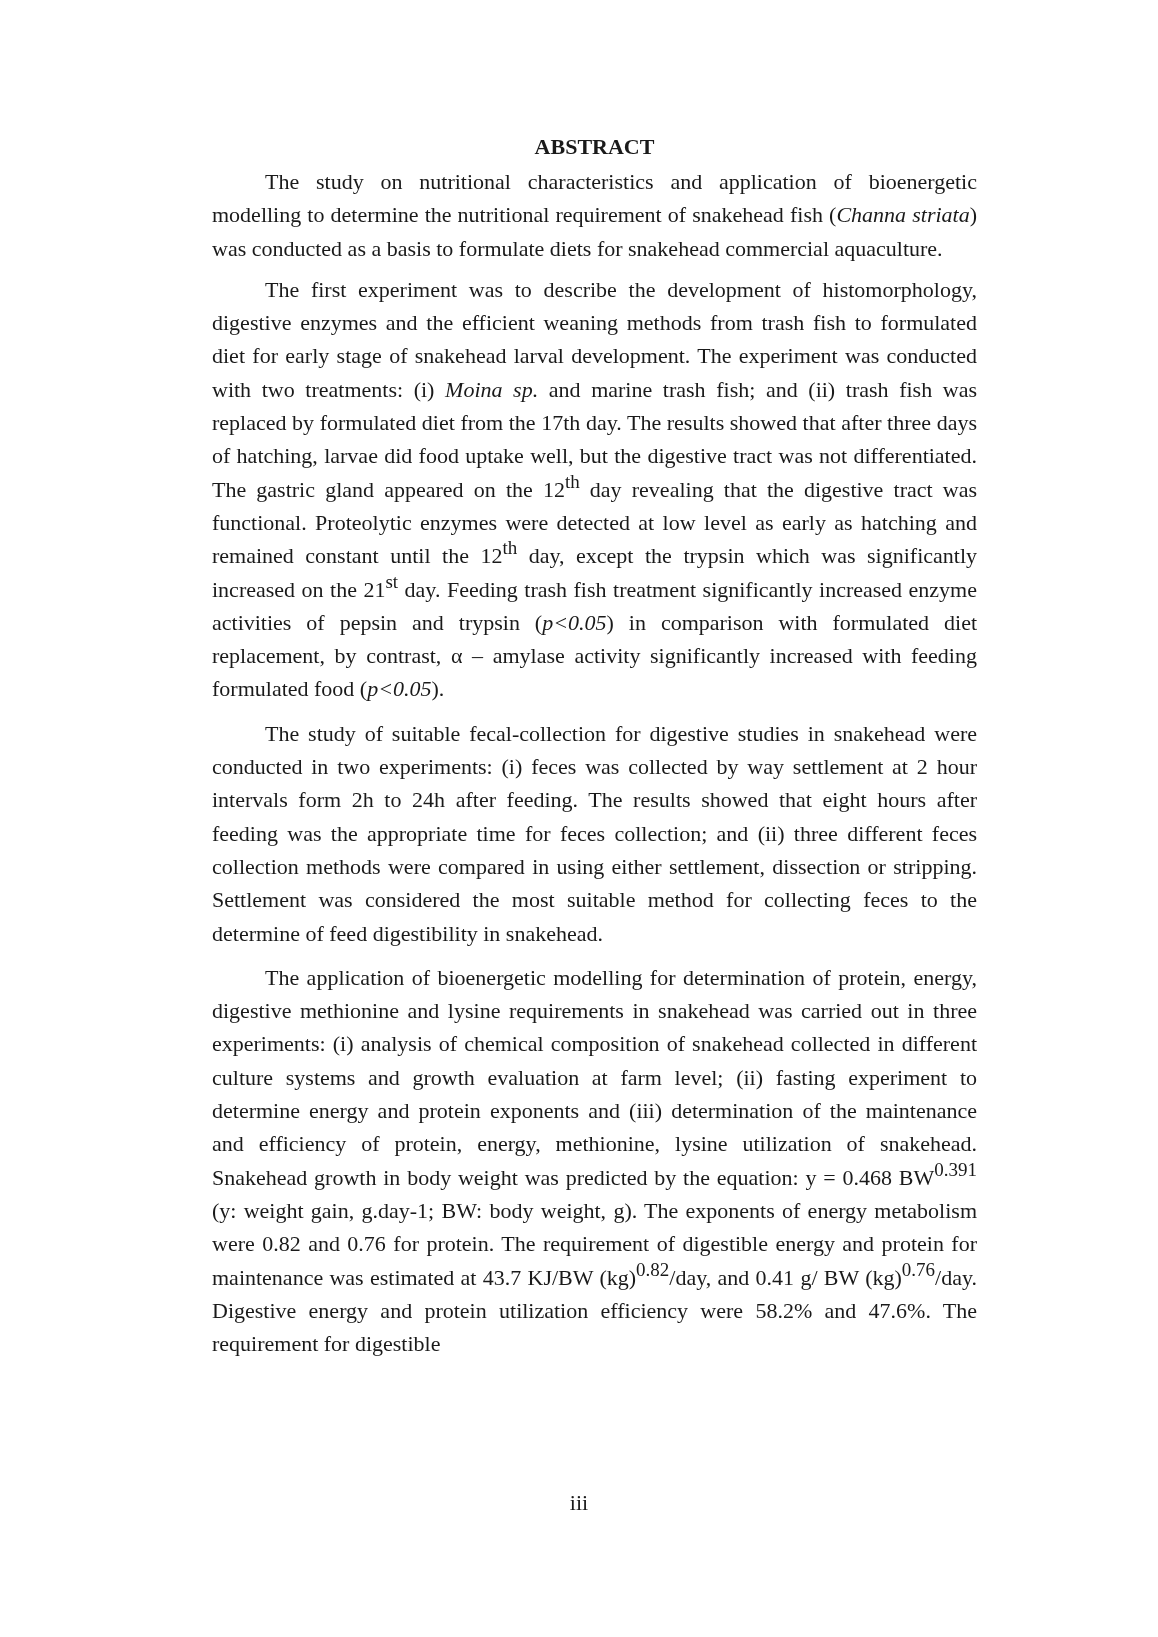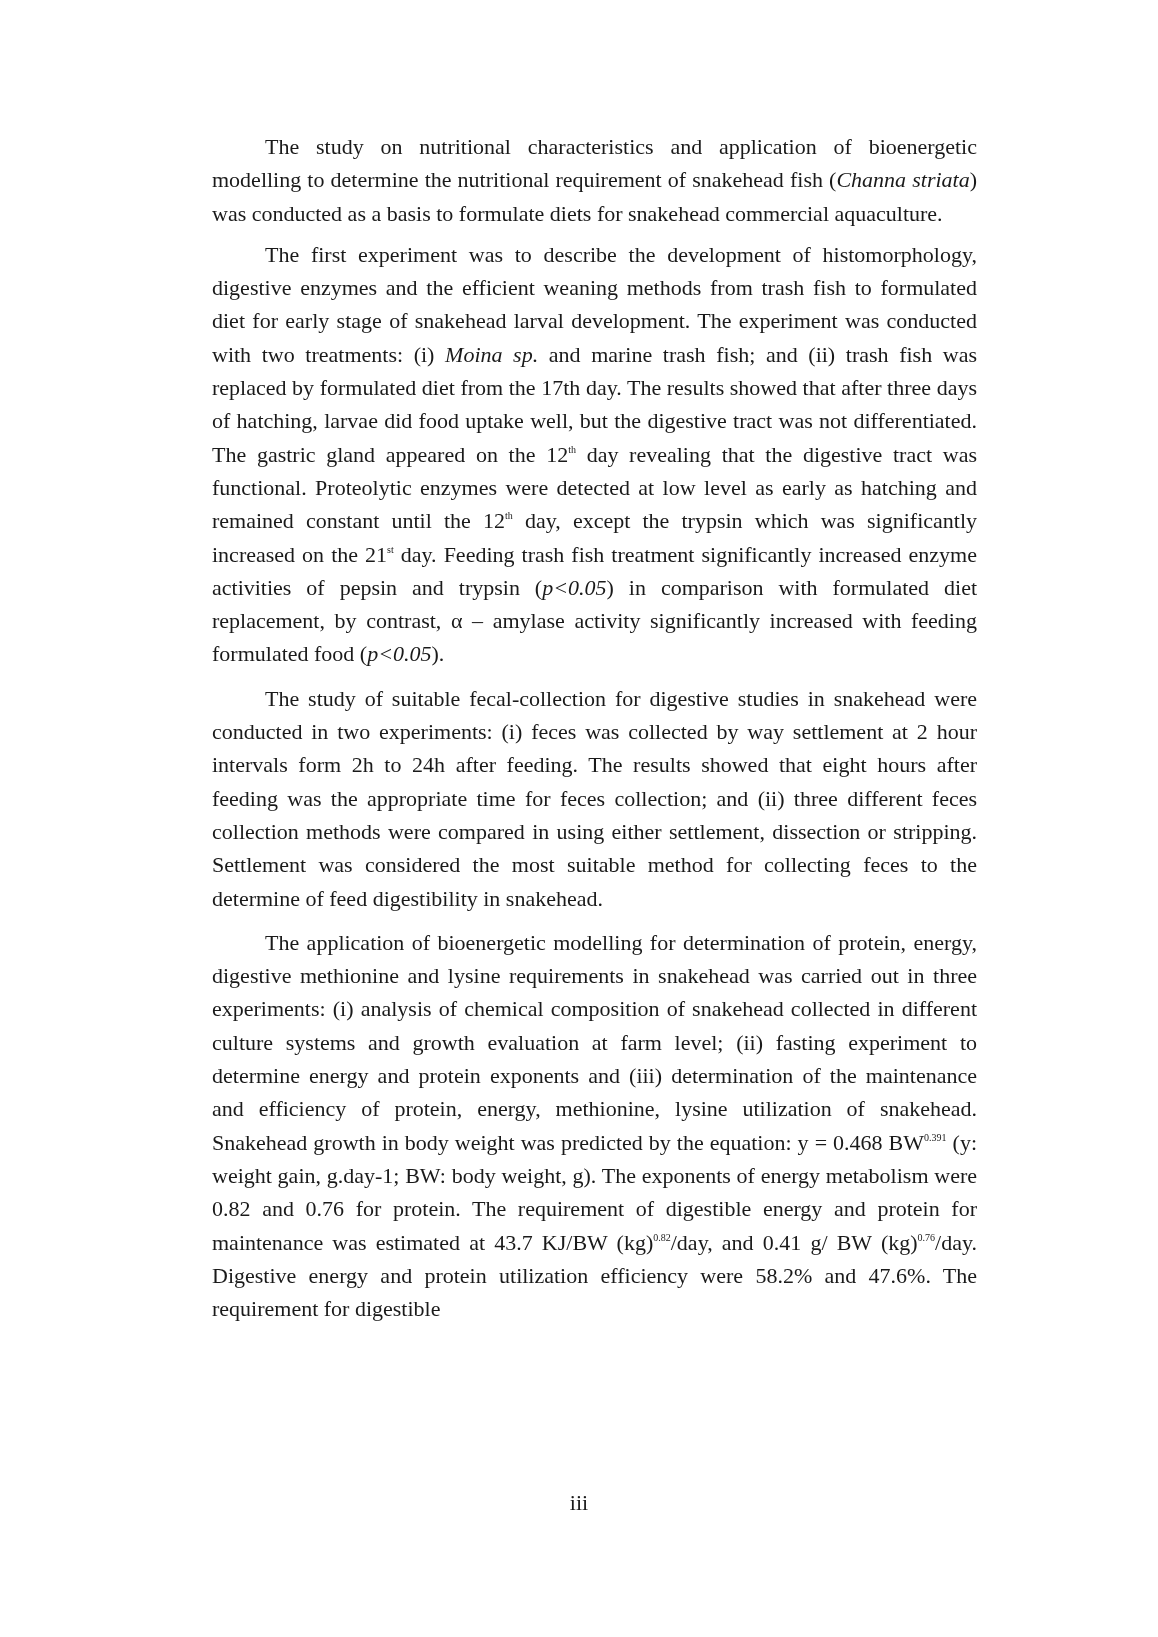--- a/index.html
+++ b/index.html
@@ -9,33 +9,34 @@
     font-family: "Liberation Serif", "DejaVu Serif", serif;
     font-size: 22px; line-height: 33.3px; color: #1a1a1a;
     text-align: justify;
   }
   .title {
     text-align: center; font-weight: bold; font-size: 22px;
     margin: 0 0 2px 0; line-height: 33px;
   }
   p { margin: 0 0 11px 0; text-indent: 53px; text-align: justify; }
   p.first { margin-bottom: 8px; }
-  sup { font-size: 10px; line-height: 0; vertical-align: 9px; }
+  sup { font-size: 19px; line-height: 0; vertical-align: 9px; }
   i { font-style: italic; }
   .pagenum {
     position: absolute; left: 0; width: 1158px; top: 1490px;
     text-align: center;
     font-family: "Liberation Serif", "DejaVu Serif", serif;
     font-size: 22px; color: #1a1a1a;
   }
 </style>
 </head>
 <body>
 
 <div class="page">
+  <div class="title">ABSTRACT</div>
 
   <p class="first"><span>The study on nutritional characteristics and application of bioenergetic modelling to determine the nutritional requirement of snakehead fish (</span><i>Channa striata</i><span>) was conducted as a basis to formulate diets for snakehead commercial aquaculture.</span></p>
 
   <p><span>The first experiment was to describe the development of histomorphology, digestive enzymes and the efficient weaning methods from trash fish to formulated diet for early stage of snakehead larval development. The experiment was conducted with two treatments: (i) </span><i>Moina sp.</i><span> and marine trash fish; and (ii) trash fish was replaced by formulated diet from the 17th day. The results showed that after three days of hatching, larvae did food uptake well, but the digestive tract was not differentiated. The gastric gland appeared on the 12</span><sup>th</sup><span> day revealing that the digestive tract was functional. Proteolytic enzymes were detected at low level as early as hatching and remained constant until the 12</span><sup>th</sup><span> day, except the trypsin which was significantly increased on the 21</span><sup>st</sup><span> day. Feeding trash fish treatment significantly increased enzyme activities of pepsin and trypsin (</span><i>p&lt;0.05</i><span>) in comparison with formulated diet replacement, by contrast, α – amylase activity significantly increased with feeding formulated food (</span><i>p&lt;0.05</i><span>).</span></p>
 
   <p><span>The study of suitable fecal-collection for digestive studies in snakehead were conducted in two experiments: (i)  feces was collected by way settlement at 2 hour intervals form 2h to 24h after feeding. The results showed that eight hours after feeding was the appropriate time for feces collection; and (ii) three different feces collection methods were compared in using either settlement, dissection or stripping. Settlement was considered the most suitable method for collecting feces to the determine of feed digestibility in snakehead.</span></p>
 
   <p><span>The application of bioenergetic modelling for determination of protein, energy, digestive methionine and lysine requirements in snakehead was carried out in three experiments: (i) analysis of chemical composition of snakehead collected in different culture systems and growth evaluation at farm level; (ii) fasting experiment to determine energy and protein exponents and (iii) determination of the maintenance and efficiency of protein, energy, methionine, lysine utilization of snakehead. Snakehead growth in body weight was predicted by the equation: y = 0.468 BW</span><sup>0.391</sup><span> (y: weight gain, g.day-1; BW: body weight, g). The exponents of energy metabolism were 0.82 and 0.76 for protein. The requirement of digestible energy and protein for maintenance was estimated at 43.7 KJ/BW (kg)</span><sup>0.82</sup><span>/day, and 0.41 g/ BW (kg)</span><sup>0.76</sup><span>/day. Digestive energy and protein utilization efficiency were 58.2% and 47.6%. The requirement for digestible</span></p>
 </div>
 

